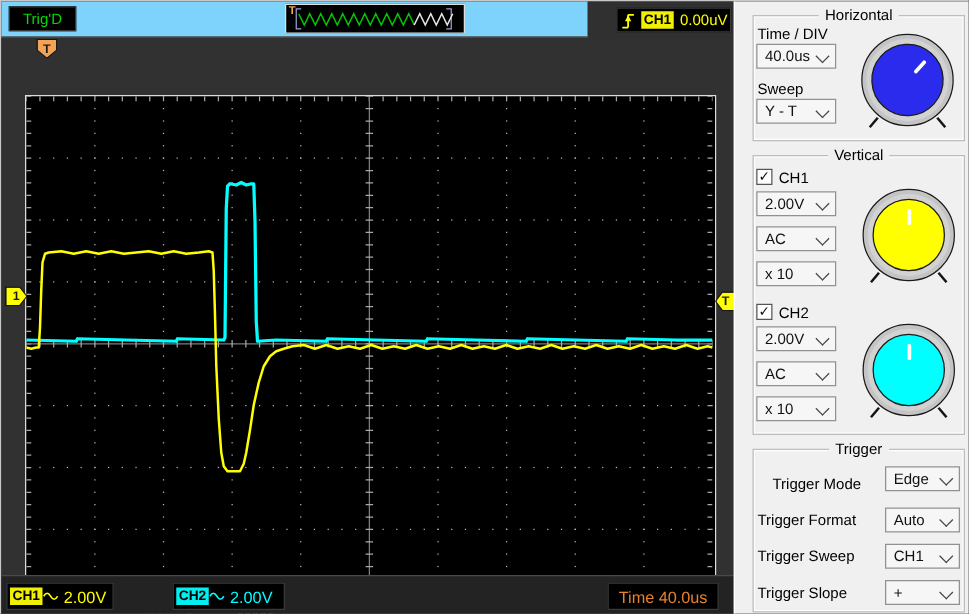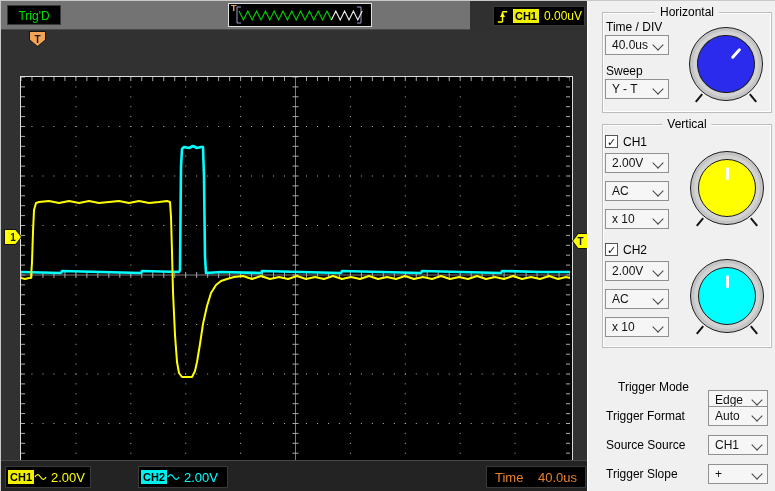--- a/index.html
+++ b/index.html
@@ -1,21 +1,21 @@
 <!DOCTYPE html>
 <html><head>
 <meta charset="utf-8">
 <style>
   html,body{margin:0;padding:0;background:#888;}
   #app{position:relative;width:775px;height:491px;background:#303030;
        font-family:"Liberation Sans",sans-serif;overflow:hidden;
        border-top:1px solid #c8c8c8;border-left:1px solid #c8c8c8;box-sizing:border-box;}
   .abs{position:absolute;}
   
-  #topbar{left:0;top:0;width:469px;height:28px;background:#737373;border-bottom:1px solid #4a4a4a;}
+  #topbar{left:0;top:0;width:469px;height:28px;background:#7dd3fc;border-bottom:1px solid #4a4a4a;}
   .blackpanel{background:#000;border:1px solid #3a3a3a;box-sizing:border-box;}
   #trig-panel{left:6px;top:4px;width:54px;height:20px;text-align:center;}
   #trig-text{color:#00dc00;font-size:12px;line-height:18px;}
   #preview-box{left:227px;top:2px;width:144px;height:24px;background:#000;border:1px solid #dedede;box-sizing:border-box;}
   #preview-t{left:2px;top:-1px;color:#f2a355;font-size:9px;font-weight:bold;}
   #trg-readout{left:492px;top:5px;width:92px;height:20px;display:flex;align-items:center;justify-content:center;}
   .badge-y{background:#f0f000;color:#000;font-size:11px;font-weight:bold;padding:0 2px;line-height:14px;}
   .badge-c{background:#00f0f0;color:#000;font-size:11px;font-weight:bold;padding:0 2px;line-height:14px;}
   #trg-value{color:#ffff00;font-size:12px;margin-left:5px;}
   
@@ -1032,21 +1032,21 @@
       </svg>
       <span class="chan-scale" style="color:#ffff00;">2.00V</span>
     </div>
     <div class="abs blackpanel chan-panel" style="left:137px;top:5px;width:90px;height:22px;">
       <span class="badge-c">CH2</span>
       <svg width="13" height="10" viewBox="0 0 14 10">
         <path d="M1 5 Q4 0 7 5 T13 5" stroke="#00ffff" stroke-width="1.3" fill="none"></path>
       </svg>
       <span class="chan-scale" style="color:#00ffff;">2.00V</span>
     </div>
-    <div id="time-panel" class="abs blackpanel" style="left:485px;top:5px;width:100px;height:22px;">
+    <div id="time-panel" class="abs blackpanel" style="left:485px;top:5px;width:89px;height:22px;">
       <span>Time</span>
       <span>40.0us</span>
     </div>
   </div>
 
   <div id="panel" class="abs">
 
     <div class="grp" style="left:14px;top:11px;width:168px;height:99px;">
       <span class="grp-title">Horizontal</span>
     </div>
@@ -1118,31 +1118,34 @@
     <div class="knob" style="left:102px;top:258px;">
       <div class="knob-foot kf-l"></div>
       <div class="knob-foot kf-r"></div>
       <div class="knob-ring">
         <div class="knob-face" style="background: rgb(0, 255, 255); transform: rotate(0deg);">
           <div class="knob-pointer"></div>
         </div>
       </div>
     </div>
 
+    <div class="grp" style="left:14px;top:358px;width:168px;height:129px;">
+      <span class="grp-title">Trigger</span>
+    </div>
     <span class="lbl" style="left:30px;top:379px;">Trigger Mode</span>
-    <div class="dd" style="left:120px;top:389px;width:60px;">
+    <div class="dd" style="left:120px;top:372px;width:60px;">
       <span class="dd-text">Edge</span>
       <span class="dd-arrow"></span>
     </div>
     <span class="lbl" style="left:18px;top:408px;">Trigger Format</span>
     <div class="dd" style="left:120px;top:405px;width:60px;">
       <span class="dd-text">Auto</span>
       <span class="dd-arrow"></span>
     </div>
-    <span class="lbl" style="left:18px;top:437px;">Source Source</span>
+    <span class="lbl" style="left:18px;top:437px;">Trigger Sweep</span>
     <div class="dd" style="left:120px;top:434px;width:60px;">
       <span class="dd-text">CH1</span>
       <span class="dd-arrow"></span>
     </div>
     <span class="lbl" style="left:18px;top:466px;text-align:right;">Trigger Slope</span>
     <div class="dd" style="left:120px;top:463px;width:60px;">
       <span class="dd-text">+</span>
       <span class="dd-arrow"></span>
     </div>
   </div>

